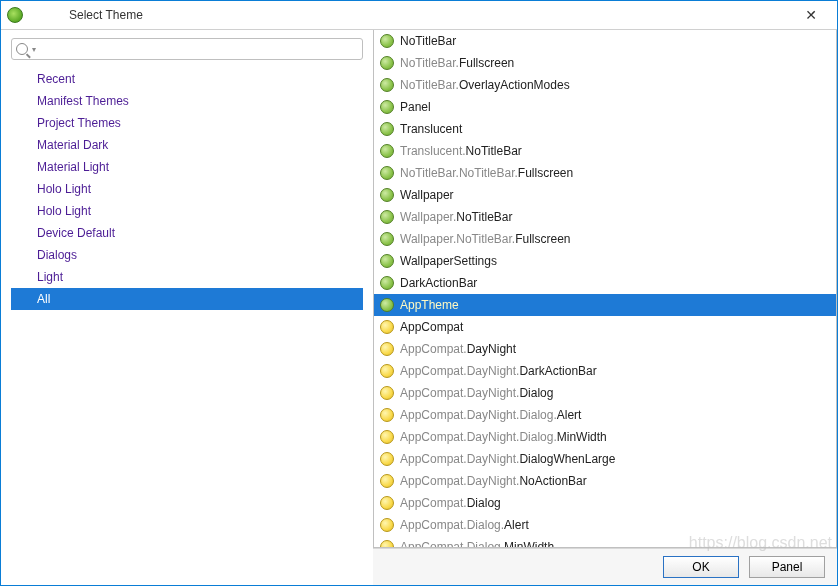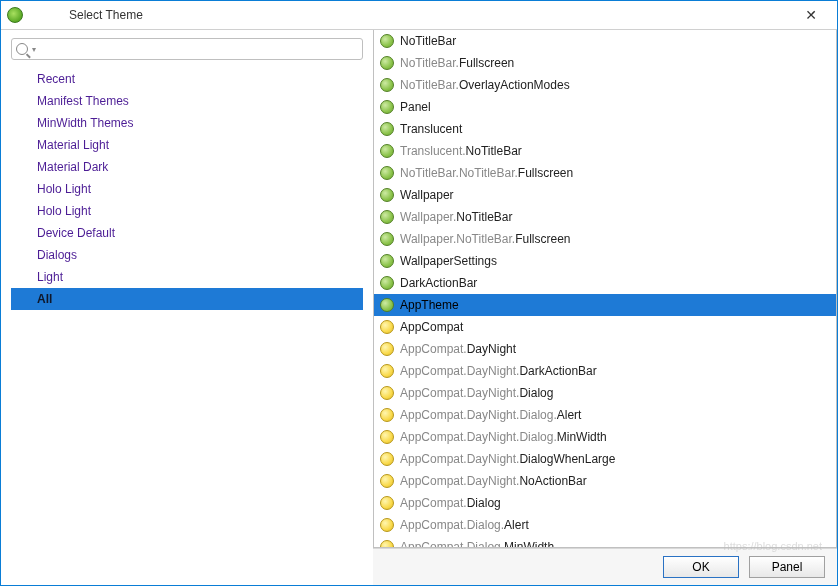--- a/index.html
+++ b/index.html
@@ -100,22 +100,21 @@
   }
   .cat-item {
     height: 22px;
     line-height: 22px;
     padding-left: 26px;
     color: #4c1d95;
     cursor: default;
   }
   .cat-item.selected {
     background: #1e7ad6;
-    color: #0f172a;
-    font-weight: bold;
+    color: #ffffff;
   }
   .right-pane {
     flex: 1 1 auto;
     display: flex;
     flex-direction: column;
     border-left: 0;
   }
   .theme-scroll {
     flex: 1 1 auto;
     border: 1px solid #c0c0c0;
@@ -126,21 +125,21 @@
   }
   .theme-row {
     height: 22px;
     display: flex;
     align-items: center;
     padding-left: 6px;
     cursor: default;
   }
   .theme-row.selected { background: #1e7ad6; }
   .theme-row.selected .t-black,
-  .theme-row.selected .t-gray { color: #000000; }
+  .theme-row.selected .t-gray { color: #fef9c3; }
   .theme-ico {
     width: 14px; height: 14px;
     border-radius: 50%;
     margin-right: 6px;
     display: inline-block;
     position: relative;
     flex-shrink: 0;
   }
   .theme-ico.green {
     background: radial-gradient(circle at 35% 35%, #cdeaa3 0%, #8bc34a 60%, #6aa62f 100%);
@@ -169,23 +168,23 @@
     background: linear-gradient(#fff, #e8e8e8);
     text-align: center;
     line-height: 20px;
     font-size: 12px;
     cursor: default;
     padding: 0 10px;
   }
   .btn.primary { border: 1px solid #2a72c4; }
   .watermark {
     position: absolute;
-    right: 18px; bottom: 36px;
+    right: 8px; bottom: 36px;
     color: #bbb;
-    font-size: 11px;
+    font-size: 16px;
     opacity: 0.5;
     pointer-events: none;
   }
   
   .theme-scroll::-webkit-scrollbar { width: 14px; }
   .theme-scroll::-webkit-scrollbar-track { background: #f0f0f0; }
   .theme-scroll::-webkit-scrollbar-thumb { background: #c0c0c0; border: 1px solid #a8a8a8; }
 </style>
 </head>
 <body>
@@ -204,23 +203,23 @@
 
     <div class="left-pane">
       <div class="search-wrap">
         <span class="mag"></span>
         <span class="chev">▾</span>
         <input type="text" placeholder="" style="">
       </div>
       <div class="category-list" id="category-list">
           <div class="cat-item">Recent</div>
           <div class="cat-item">Manifest Themes</div>
-          <div class="cat-item">MinWidth Themes</div>
+          <div class="cat-item">Project Themes</div>
+          <div class="cat-item">Material Dark</div>
           <div class="cat-item">Material Light</div>
-          <div class="cat-item">Material Dark</div>
           <div class="cat-item">Holo Light</div>
           <div class="cat-item">Holo Light</div>
           <div class="cat-item">Device Default</div>
           <div class="cat-item">Dialogs</div>
           <div class="cat-item">Light</div>
           <div class="cat-item selected">All</div>
         </div>
     </div>
 
     <div class="right-pane">

